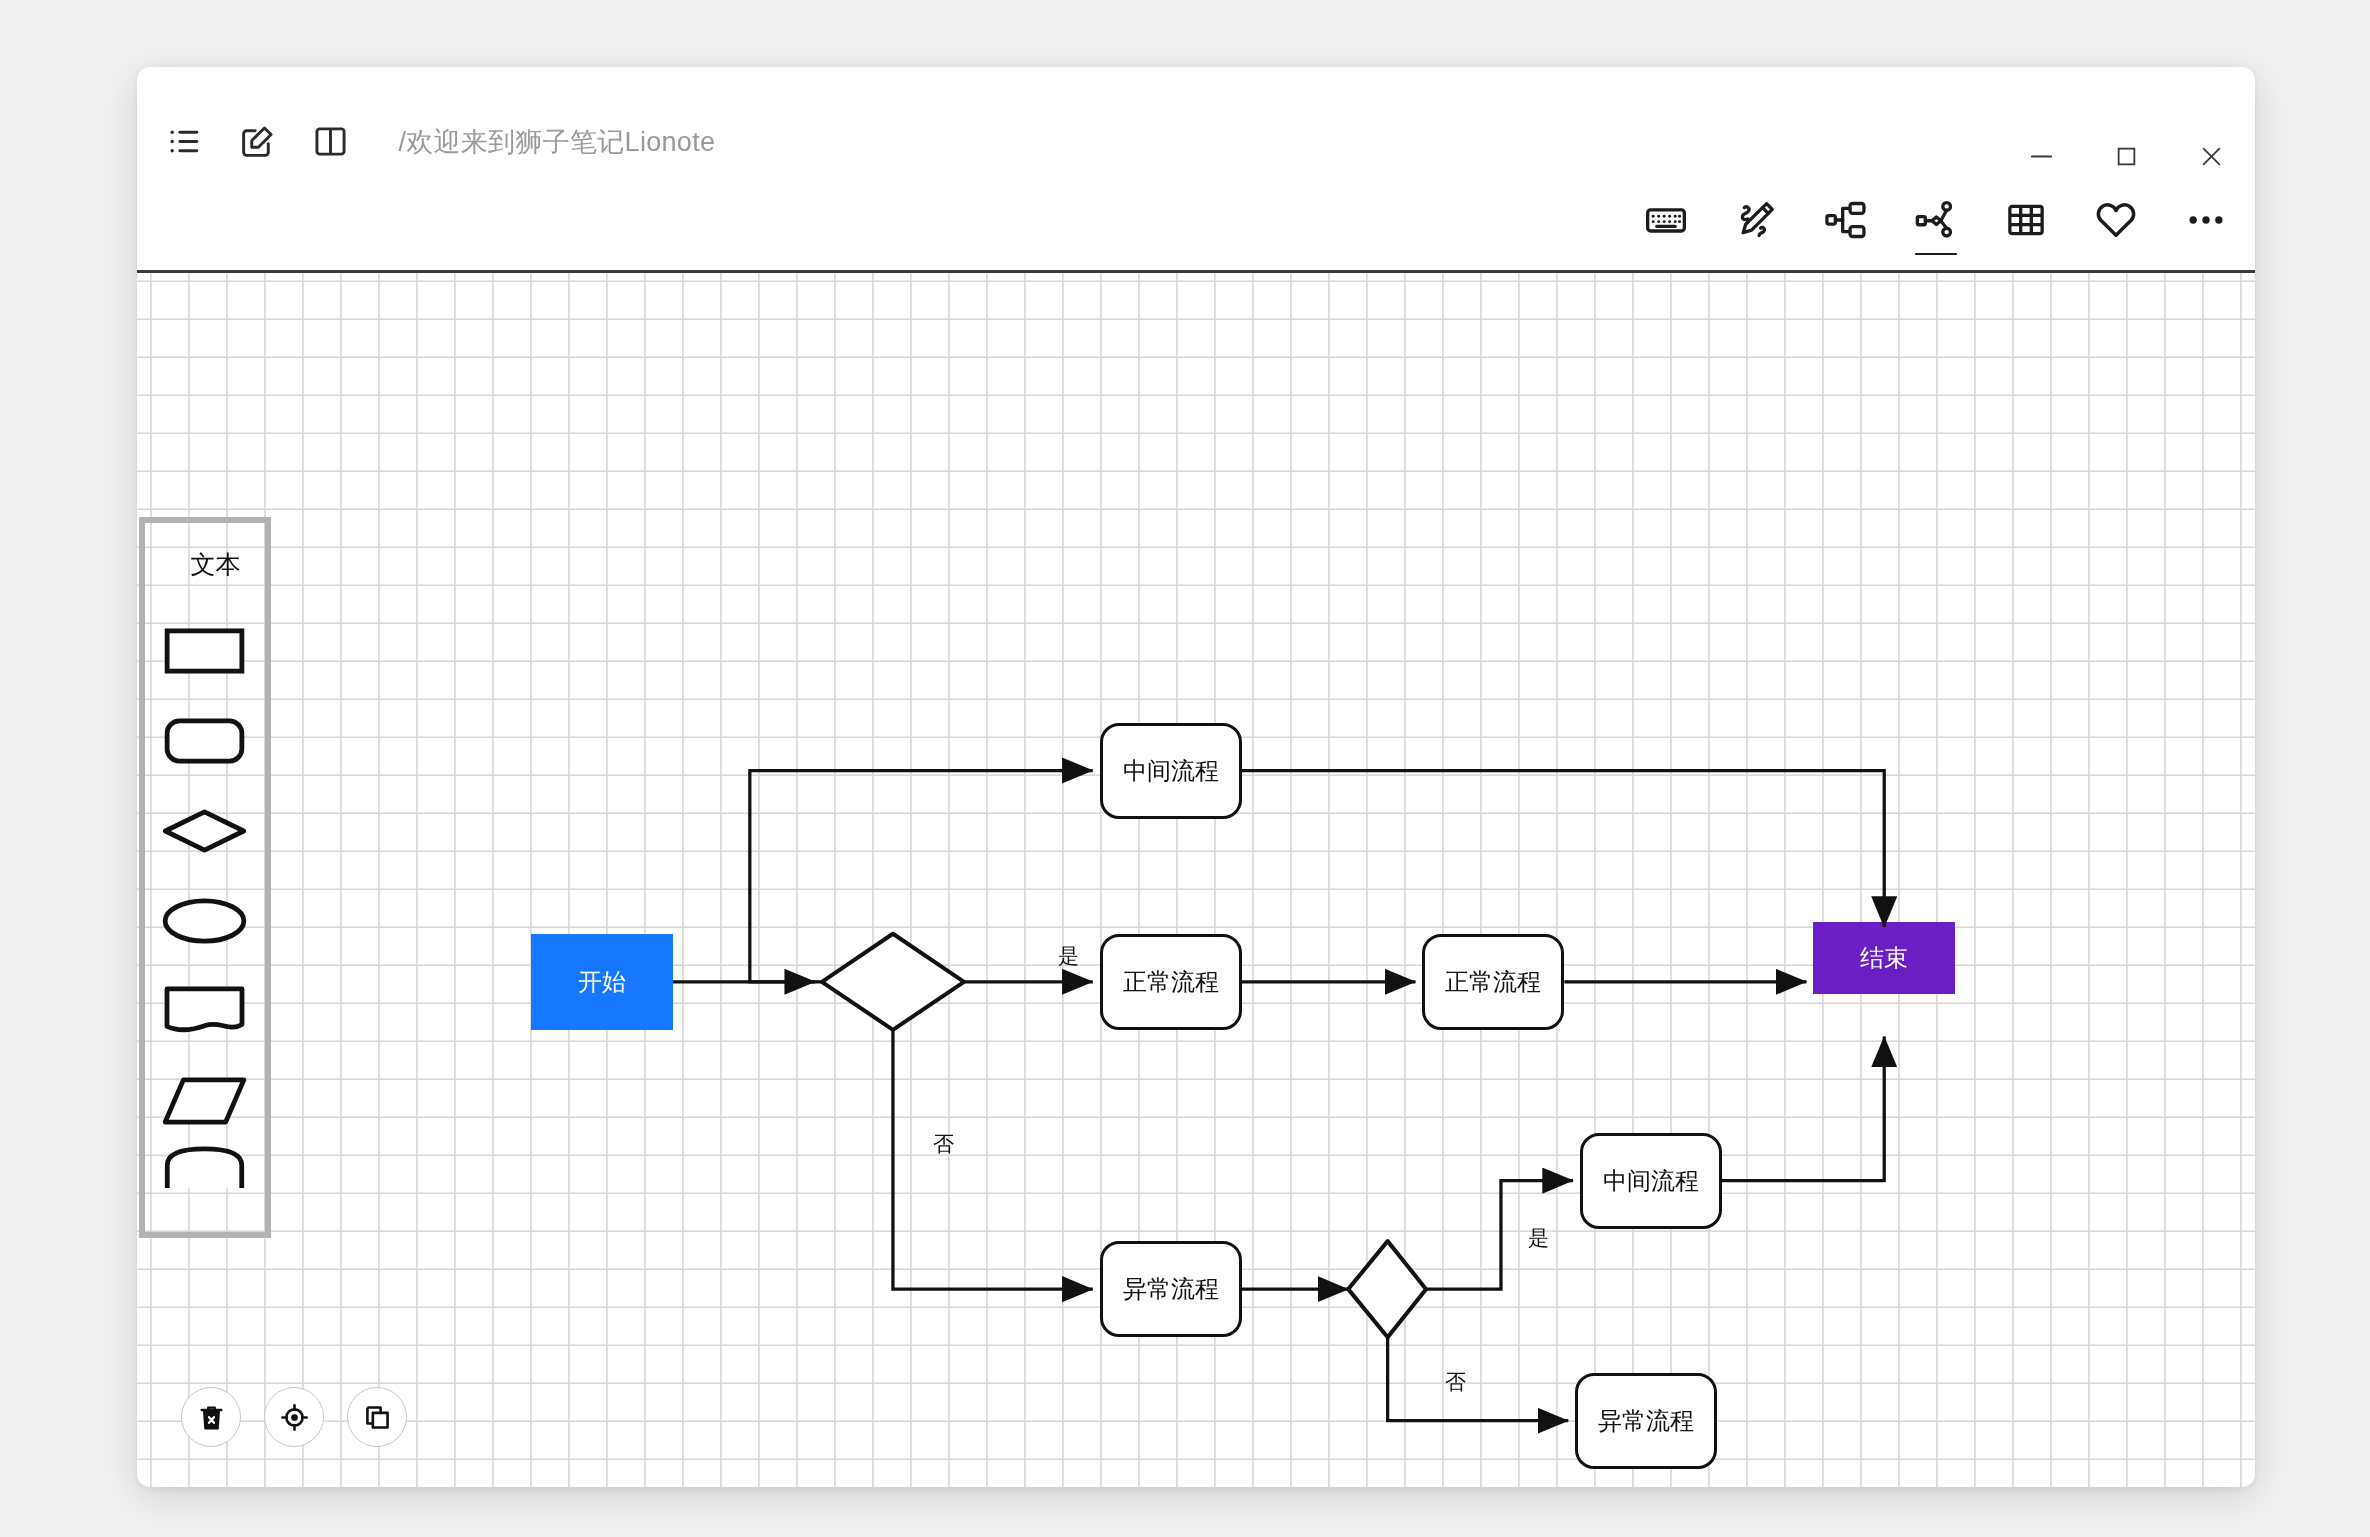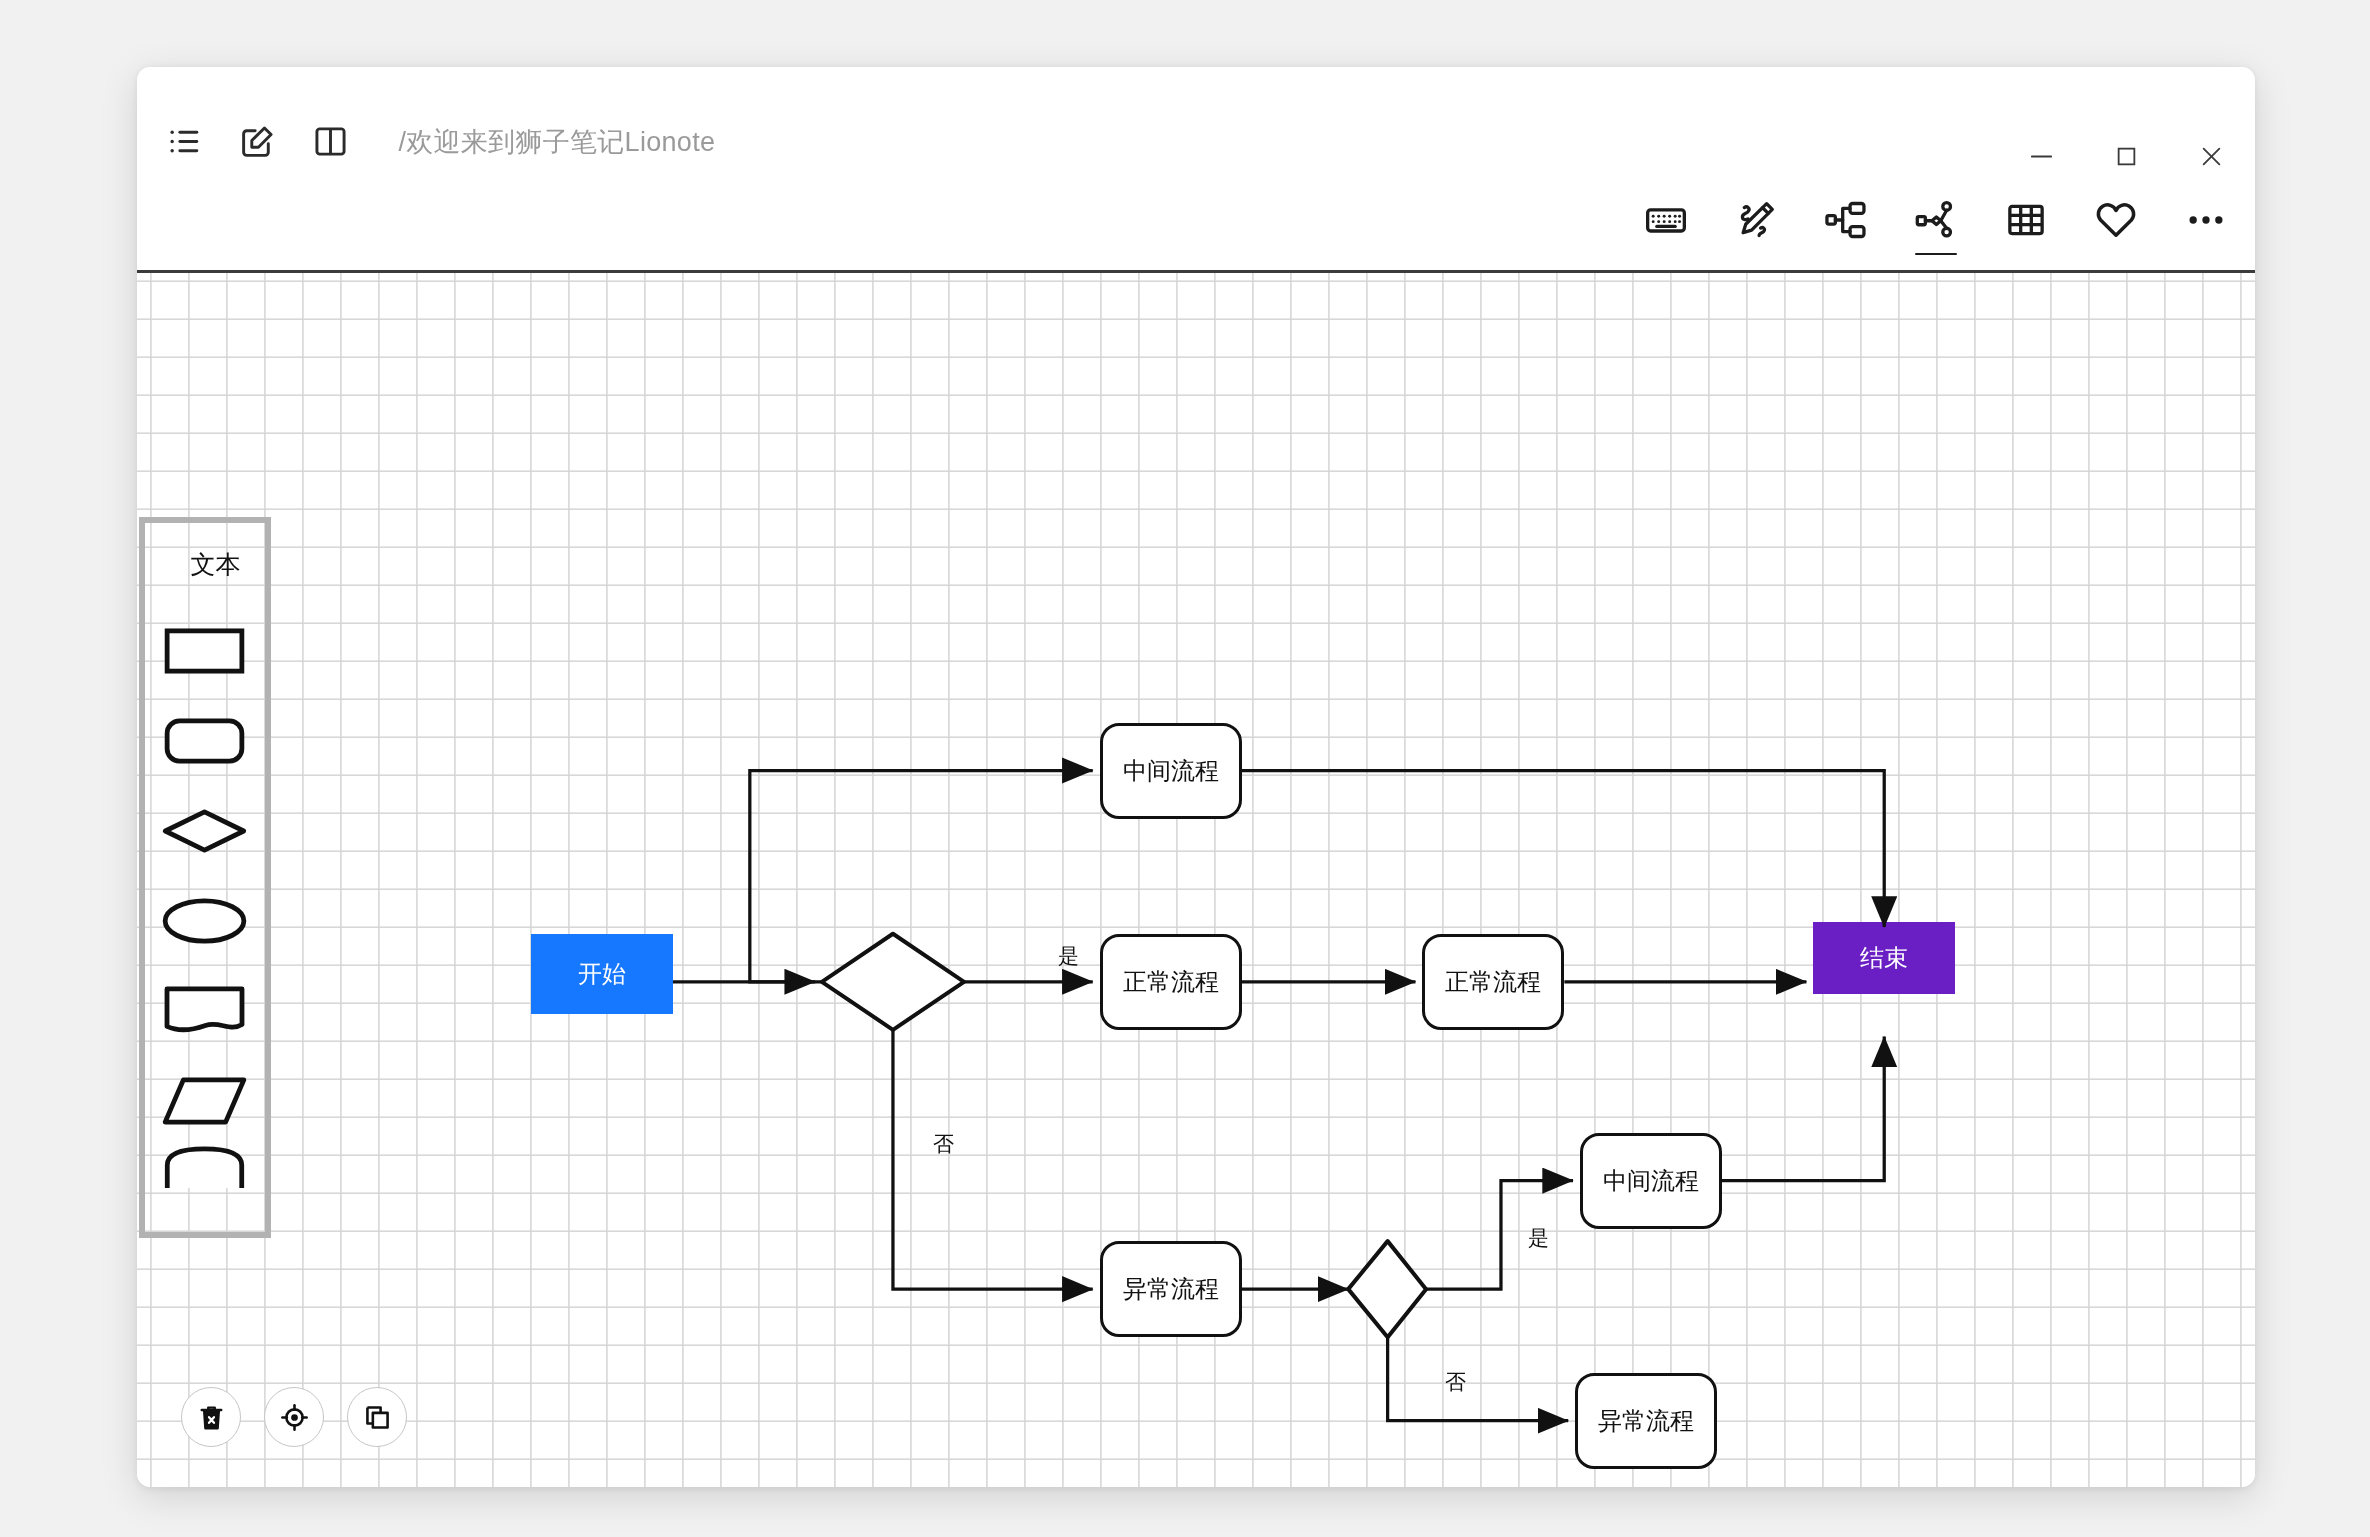--- a/index.html
+++ b/index.html
@@ -303,21 +303,21 @@
 
         <path d="M1650,945 L1819,945 L1819,795"></path>
       </g>
 
       <g stroke="#111" stroke-width="4.2" fill="#ffffff" stroke-linejoin="round">
         <path d="M787,688 L861,738 L787,788 L713,738 z"></path>
         <path d="M1302,1008 L1342,1058 L1302,1108 L1261,1058 z"></path>
       </g>
     </svg>
 
-    <div class="node term" style="left:394px; top:661px; width:142px; height:80px; background:#1677ff;">
+    <div class="node term" style="left:394px; top:661px; width:142px; height:96px; background:#1677ff;">
       <span>开始</span>
     </div>
 
     <div class="diamond-label" style="left:685px; top:661px; width:142px; height:96px;">
       <span>判断</span>
     </div>
 
     <div class="node proc" style="left:963px; top:450px; width:142px; height:96px;">
       <span>中间流程</span>
     </div>

